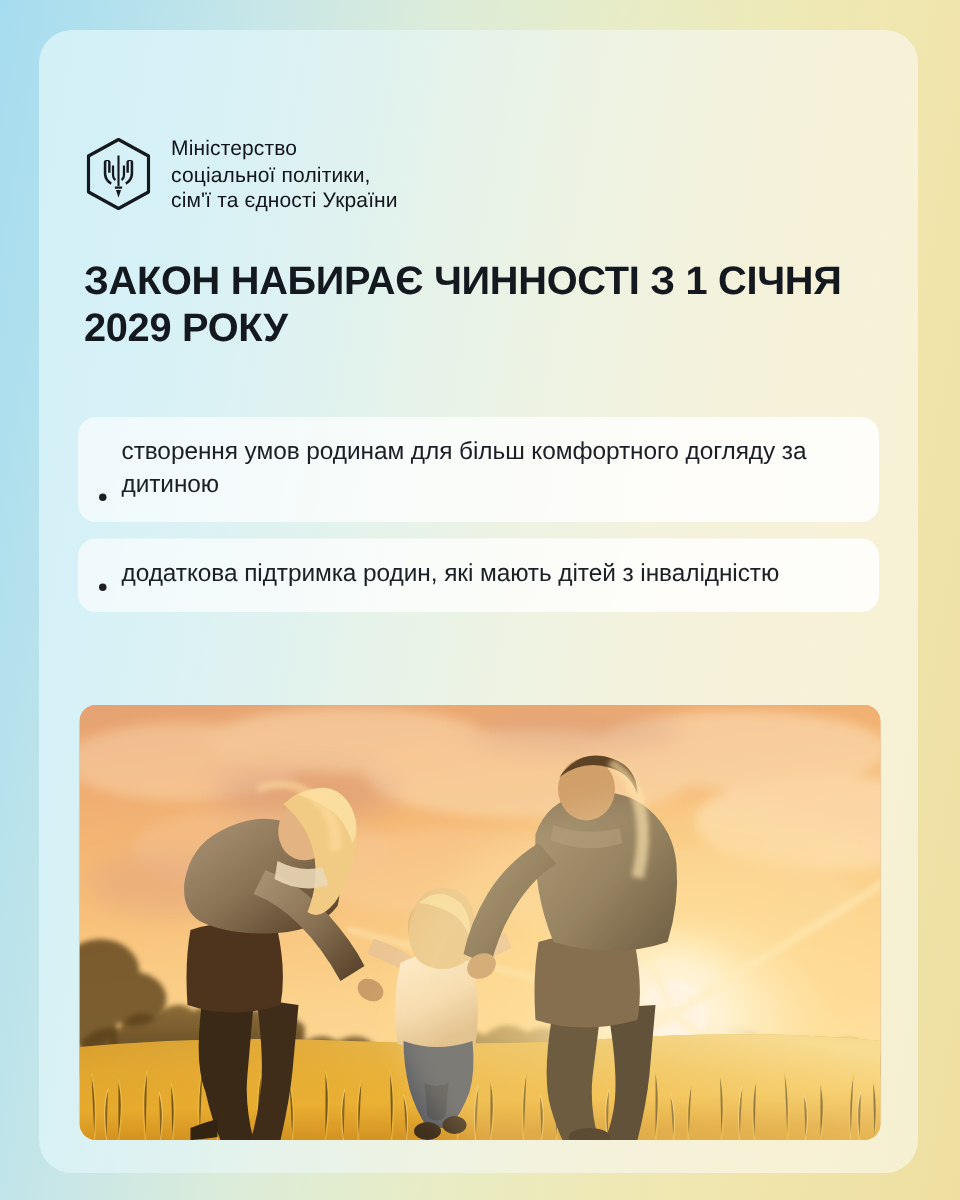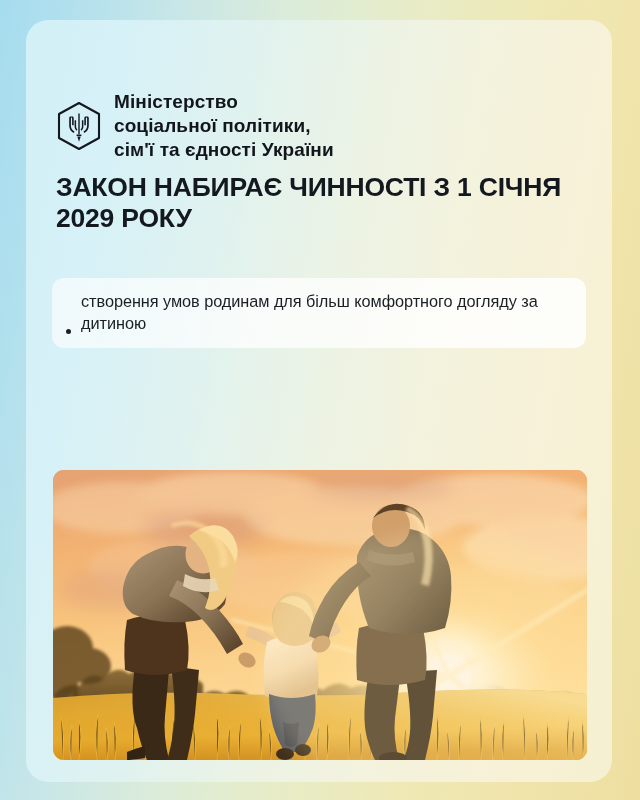--- a/index.html
+++ b/index.html
@@ -50,22 +50,22 @@
   #logo-block {
     position: absolute;
     left: 30px;
     top: 70px;
     display: flex;
     align-items: center;
     gap: 12px;
   }
   #emblem { width: 46px; height: 50px; flex: 0 0 auto; }
   #logo-text {
-    font-size: 19px;
-    font-weight: bold;
+    font-size: 14px;
+    font-weight: normal;
     line-height: 1.26;
     color: #12161c;
     letter-spacing: 0.1px;
     white-space: pre-line;
   }
 
   
   #headline {
     position: absolute;
     left: 30px;
@@ -169,20 +169,24 @@
 
 
     <div id="bullets">
 
       <div class="bullet-card">
         <span class="bullet-dot"></span>
         <span class="bullet-text">створення умов родинам для більш комфортного догляду за дитиною</span>
       </div>
 
 
+      <div class="bullet-card">
+        <span class="bullet-dot"></span>
+        <span class="bullet-text">додаткова підтримка родин, які мають дітей з інвалідністю</span>
+      </div>
 
     </div>
 
     <div id="photo">
       <svg viewBox="0 0 534 290" xmlns="http://www.w3.org/2000/svg" preserveAspectRatio="xMidYMid slice">
         <defs>
           <linearGradient id="skyGrad" x1="0" y1="0" x2="0.25" y2="1">
             <stop offset="0%" stop-color="#e2a079"></stop>
             <stop offset="18%" stop-color="#eeac76"></stop>
             <stop offset="42%" stop-color="#f6c07e"></stop>

